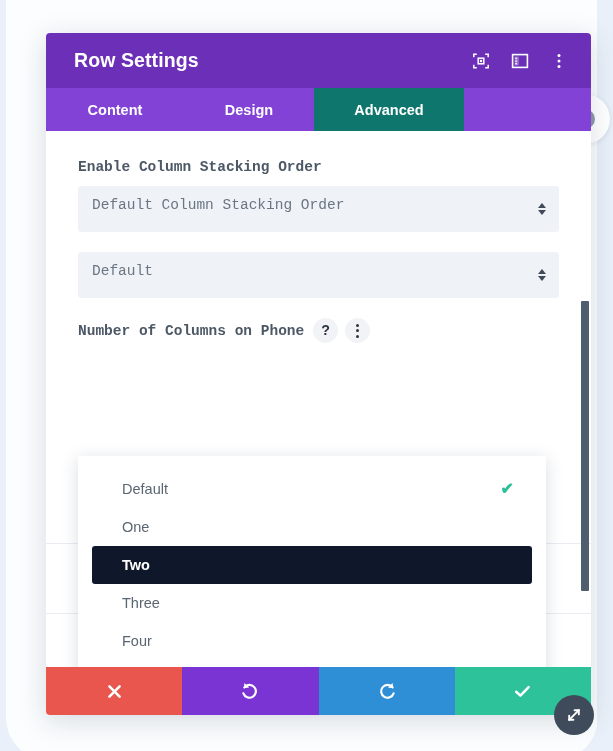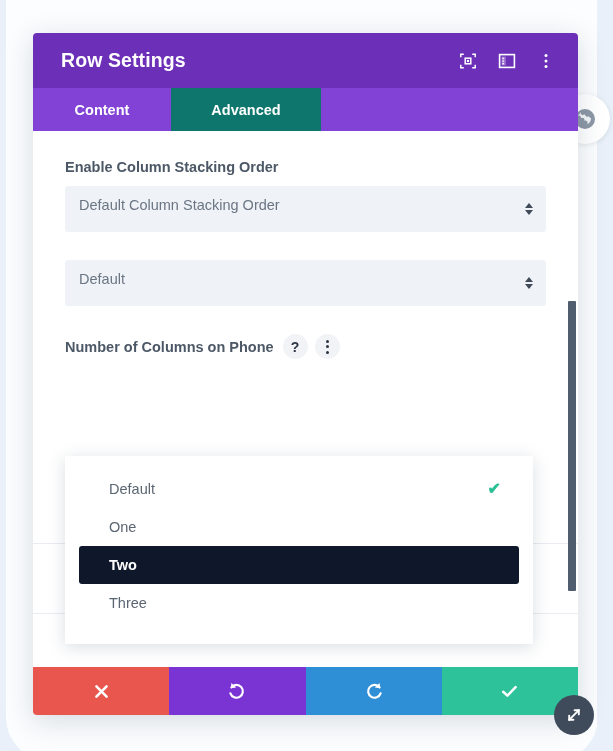--- a/index.html
+++ b/index.html
@@ -52,21 +52,21 @@
     box-shadow: 0 1px 5px rgba(40,60,90,0.13);
     display: flex;
     align-items: center;
     justify-content: center;
     z-index: 2;
   }
 
   
   .modal {
     position: absolute;
-    left: 33px;
+    left: 46px;
     top: 33px;
     width: 545px;
     height: 682px;
     background: #ffffff;
     border-radius: 4px;
     box-shadow: 0 6px 28px rgba(35,55,85,0.17);
     z-index: 5;
     overflow: hidden;
     display: flex;
     flex-direction: column;
@@ -129,21 +129,21 @@
   
   .modal-body {
     position: relative;
     flex: 1;
     background: #ffffff;
     overflow: hidden;
   }
   .fields {
     padding: 28px 32px 0 32px;
   }
-  .field { margin-bottom: 28px; }
+  .field { margin-bottom: 20px; font-family: Liberation Mono, monospace; }
   .field-label {
     font-size: 14.5px;
     font-weight: bold;
     color: #4c5866;
     margin-bottom: 11px;
     display: flex;
     align-items: center;
   }
   .field-label .txt { margin-right: 9px; }
 
@@ -354,20 +354,21 @@
           <circle cx="9" cy="3.6" r="1.5" fill="#ffffff"></circle>
           <circle cx="9" cy="9" r="1.5" fill="#ffffff"></circle>
           <circle cx="9" cy="14.4" r="1.5" fill="#ffffff"></circle>
         </svg>
       </div>
     </div>
   </div>
 
   <div class="tabbar">
     <div class="tab tab-content">Content</div>
+    <div class="tab tab-design">Design</div>
     <div class="tab active">Advanced</div>
   </div>
 
   <div class="modal-body">
 
     <div class="bg-divider" style="top:412px"></div>
     <div class="bg-divider" style="top:482px"></div>
 
     <div class="fields">
 
@@ -419,20 +420,23 @@
       </div>
       <div class="dd-item">
         <span class="dd-label">One</span>
       </div>
       <div class="dd-item selected">
         <span class="dd-label">Two</span>
       </div>
       <div class="dd-item">
         <span class="dd-label">Three</span>
       </div>
+      <div class="dd-item">
+        <span class="dd-label">Four</span>
+      </div>
     </div>
 
     <div class="scrollbar-track"></div>
     <div class="scrollbar-thumb"></div>
   </div>
 
   <div class="modal-footer">
     <div class="fbtn fbtn-cancel">
       <svg width="17" height="17" viewBox="0 0 17 17" aria-hidden="true">
         <g stroke="#ffffff" stroke-width="2.6" stroke-linecap="round">

